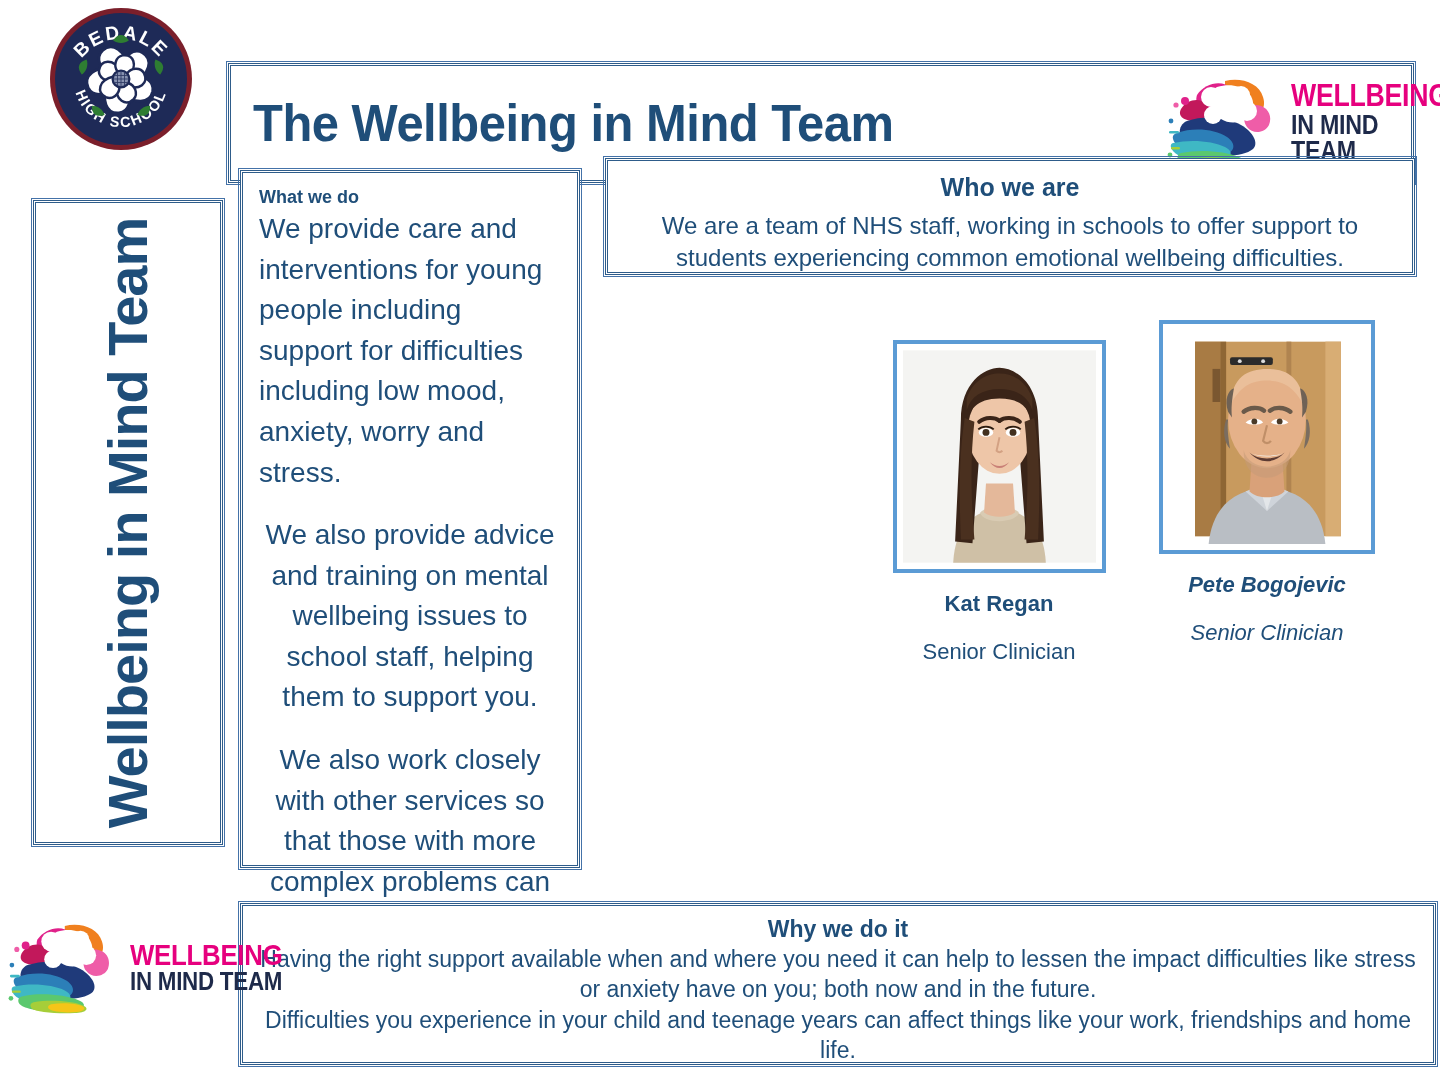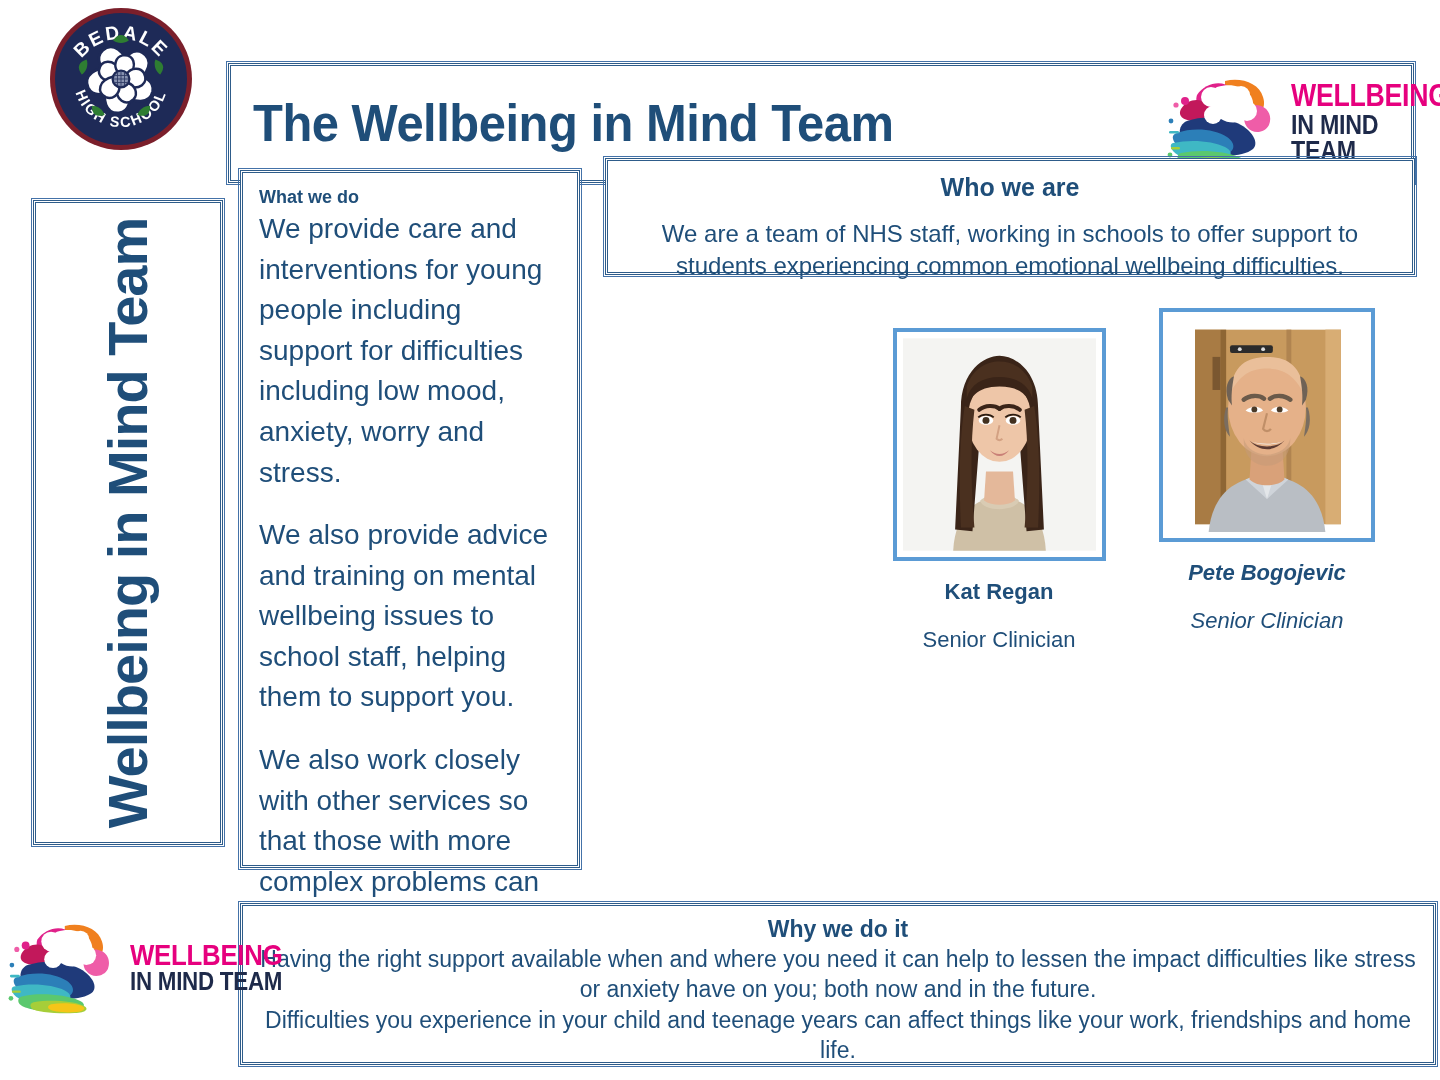--- a/index.html
+++ b/index.html
@@ -145,44 +145,44 @@
     margin: 0;
     font-size: 18px;
     font-weight: bold;
     line-height: 1.22;
   }
   #what-we-do-box p {
     margin: 0;
     font-size: 28px;
     line-height: 1.45;
   }
-  #what-we-do-box p.gap { margin-top: 22px; }
+  #what-we-do-box p.gap { margin-top: 22px; text-align: center; }
 
   
   #who-we-are-box {
     left: 605px; top: 158px;
     width: 810px; height: 117px;
     padding: 12px 18px;
     text-align: center;
   }
   #who-we-are-box h2 {
     margin: 0 0 2px 0;
     font-size: 25px;
     font-weight: bold;
   }
   #who-we-are-box p {
-    margin: 16px;
+    margin: 8px;
     font-size: 24px;
     line-height: 1.34;
   }
 
   
   #staff-row {
     position: absolute;
-    left: 860px; top: 320px;
+    left: 860px; top: 332px;
     width: 560px; height: 360px;
   }
   .staff-card {
     position: absolute;
     width: 250px;
     text-align: center;
   }
   .staff-card.one { left: 14px; top: 8px; }
   .staff-card.two { left: 282px; top: -12px; font-style: italic; }
   .photo-frame {

